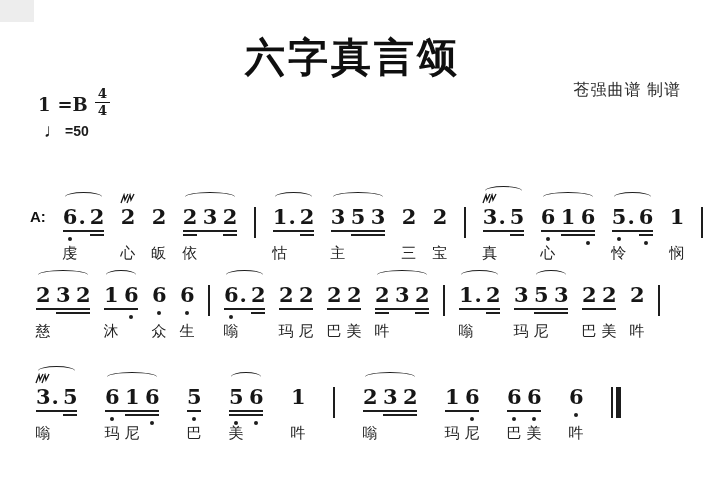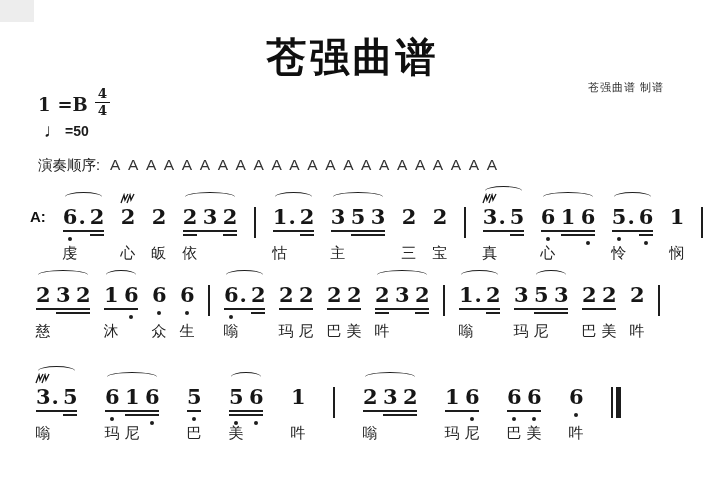--- a/index.html
+++ b/index.html
@@ -1,21 +1,21 @@
 <!DOCTYPE html>
 <html><head>
 <meta charset="utf-8">
 <style>
   html,body{margin:0;padding:0;background:#fff;}
   .page{position:relative;width:705px;height:500px;background:#ffffff;overflow:hidden;
         font-family:"Liberation Sans",sans-serif;color:#1b1b1b;}
   .artifact{position:absolute;left:0;top:0;width:34px;height:22px;background:#ededed;}
   .title{position:absolute;top:30px;left:0;right:0;margin:0;text-align:center;
          font-size:40px;font-weight:900;letter-spacing:3px;color:#0f0f0f;}
-  .credit{position:absolute;top:80px;right:41px;font-size:11px;color:#2b2b2b;letter-spacing:1px;}
+  .credit{position:absolute;top:80px;right:24px;font-size:16px;color:#2b2b2b;letter-spacing:1px;}
   .keysig{position:absolute;top:90px;left:38px;display:flex;align-items:center;gap:7px;
           font-family:"DejaVu Serif","Liberation Serif",serif;font-size:18px;font-weight:600;}
   .frac{display:inline-flex;flex-direction:column;text-align:center;font-size:13.5px;
         font-weight:700;line-height:1.15;margin-top:-4px;}
   .frac .num{border-bottom:1.5px solid #111;padding:0 3px;}
   .frac .den{padding:0 3px;}
   .tempo{position:absolute;top:121px;left:44px;font-size:14px;font-weight:600;display:flex;align-items:center;}
   .tnote{font-size:19px;margin-right:2px;line-height:1;}
   .order{position:absolute;top:156px;left:38px;font-size:14.5px;color:#222;display:flex;align-items:baseline;}
   .oseq{font-size:15.5px;letter-spacing:2.5px;margin-left:10px;font-weight:500;color:#333;}
@@ -35,41 +35,37 @@
   .barline{width:2px;height:31px;background:#1d1d1d;margin-top:19px;flex:none;}
   .finalbar{display:flex;gap:3px;margin-top:19px;flex:none;}
   .fthin{width:2px;height:31px;background:#1d1d1d;}
   .fthick{width:5px;height:31px;background:#1d1d1d;}
 </style>
 </head>
 <body>
 
 <div class="page">
   <div class="artifact"></div>
-  <h1 class="title">苍强曲谱</h1>
+  <h1 class="title">六字真言颂</h1>
   <div class="credit">苍强曲谱 制谱</div>
 
   <div class="keysig">
     <span>1</span>
     <span>=B</span>
     <span class="frac">
       <span class="num">4</span>
       <span class="den">4</span>
     </span>
   </div>
 
   <div class="tempo">
     <span class="tnote">♩</span>
     <span>=50</span>
   </div>
 
-  <div class="order">
-    <span class="olabel">演奏顺序:</span>
-    <span class="oseq">A A A A A A A A A A A A A A A A A A A A A A</span>
-  </div>
 
   <div id="music">
       <div class="mline" style="top: 188px; left: 30px; column-gap: 17px;">
         <div class="mlabel">A:</div>
         <div class="group" style="width: 41px;">
           <div class="slur" style="left: 2px; width: 37px; top: 4px;"></div>
           <div class="note aug" style="left: 0px; width: 21px;">6.</div>
           <div class="lowdot" style="left: 5px; top: 49px;"></div>
           <div class="lyric" style="left: 7px;">虔</div>
           <div class="note" style="left: 27px; width: 14px;">2</div>

